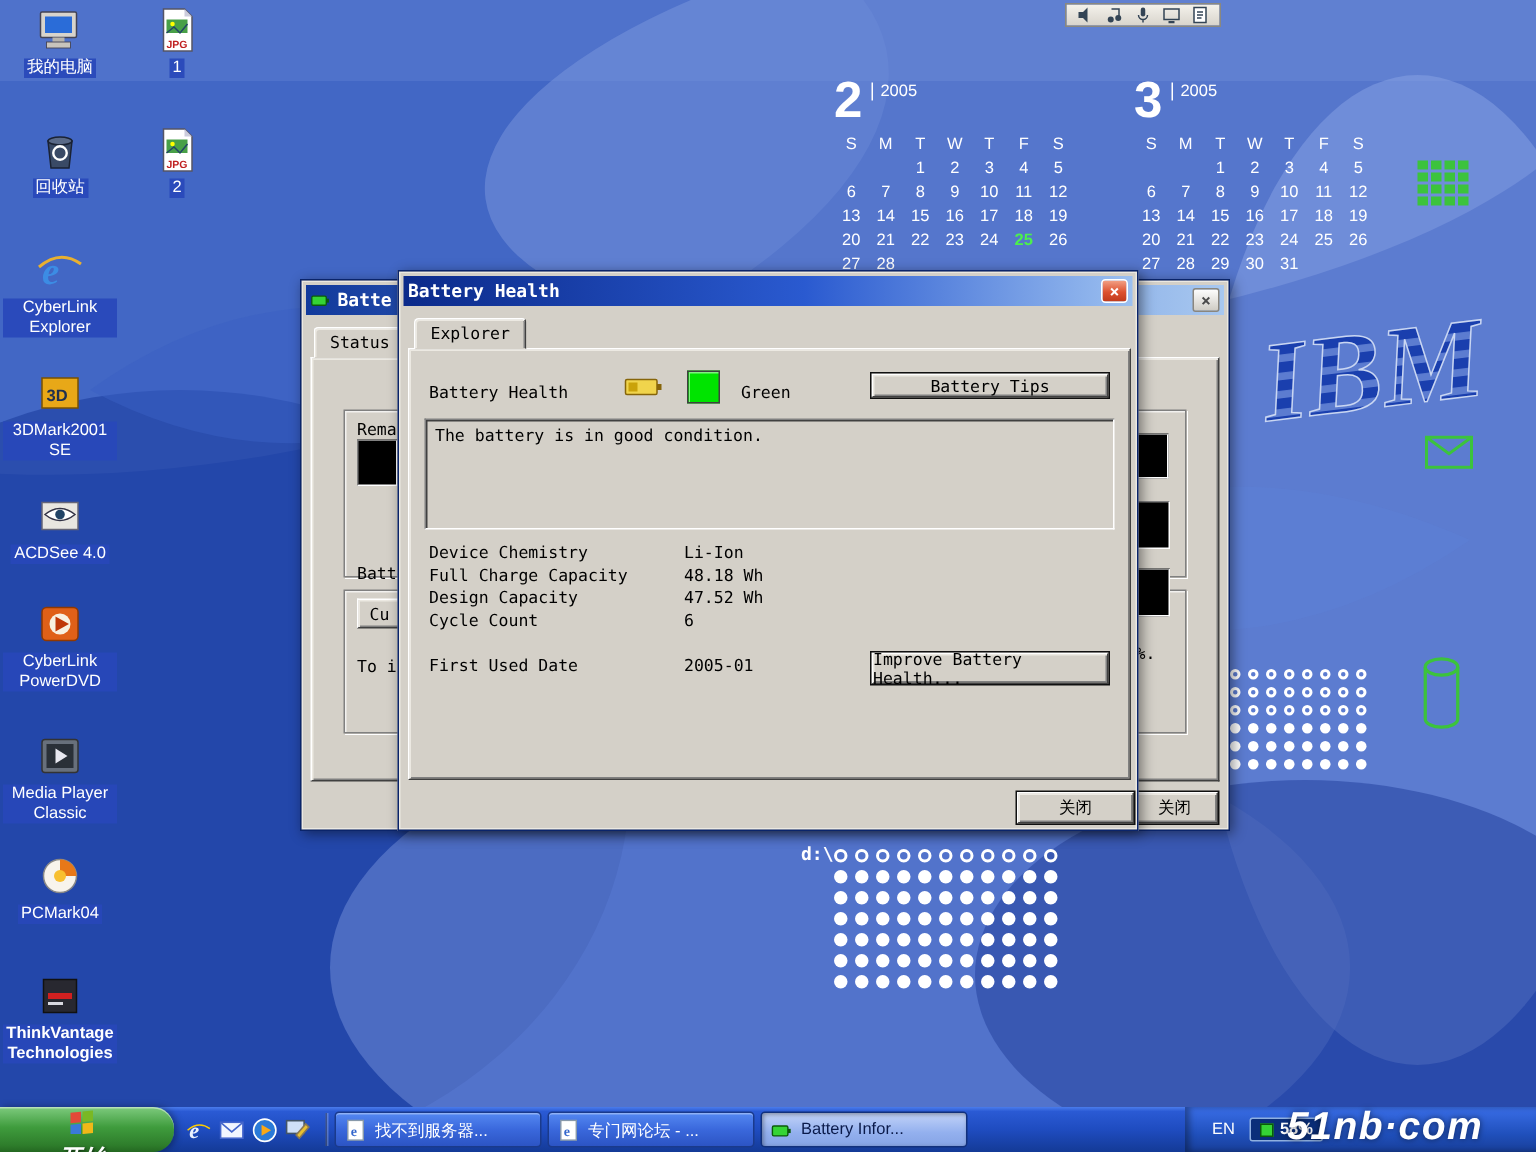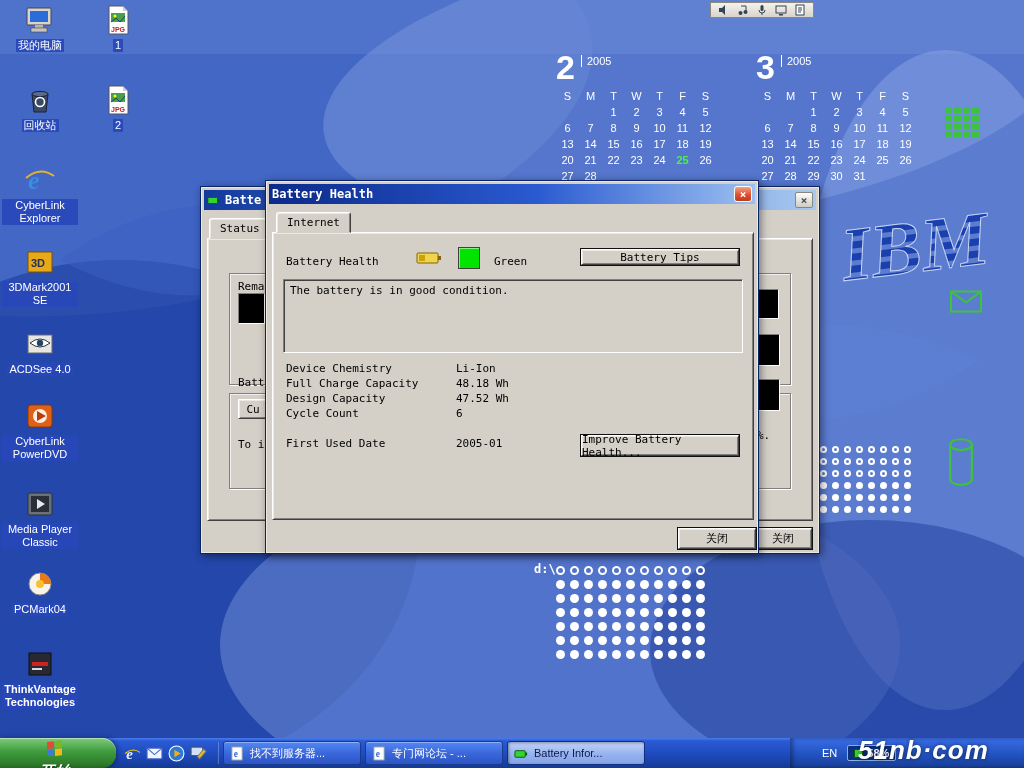--- a/index.html
+++ b/index.html
@@ -89,21 +89,21 @@
   .tb-divider { width:2px; height:22px; background:rgba(255,255,255,.25); border-left:1px solid rgba(0,0,0,.35); margin:0 2px; }
   #task-area { display:flex; align-items:center; }
   .task-btn { width:138px; height:24px; margin:0 2px; border-radius:3px; padding:0 6px;
          background:linear-gradient(#5488f2,#3a68dc 50%,#2c54c4);
          border:1px solid #1a3a8c; box-shadow:inset 0 1px 0 rgba(255,255,255,.35);
          color:#fff; font-size:11px; display:flex; align-items:center; gap:5px; overflow:hidden; white-space:nowrap; }
   .task-btn.active { background:linear-gradient(#c2d3f8,#93b0ee 60%,#86a4e6); color:#0a1a4a;
          box-shadow:inset 1px 1px 3px rgba(0,0,0,.35); border-color:#11307c; }
   .tb-ic { width:15px; height:15px; display:inline-flex; flex:0 0 auto; }
   .tb-lb { overflow:hidden; text-overflow:ellipsis; }
-  .tray { margin-left:auto; height:30px; width:234px; display:flex; align-items:center; gap:10px; padding:0 10px 0 32px;
+  .tray { margin-left:auto; height:30px; width:234px; display:flex; align-items:center; gap:10px; padding:0 10px 0 18px;
          background:linear-gradient(#3a6ee8,#2050bc 60%,#183e98);
          box-shadow:inset 3px 0 4px rgba(0,0,0,.35); color:#fff; font-size:11px; }
   .tray-batt { display:flex; align-items:center; gap:4px; background:#0b2f7a; border:1px solid #8fb0e0;
          border-radius:2px; padding:1px 6px; font-weight:bold; }
   .batt-chip { width:9px; height:9px; background:#35d435; border:1px solid #0a5a0a; display:inline-block; }
   #watermark { position:absolute; left:858px; top:735px; z-index:60; color:#fff; font-size:26px; font-weight:bold;
          font-style:italic; letter-spacing:1px; text-shadow:0 0 4px rgba(0,0,0,.55); }
 </style>
 </head>
 <body>
@@ -441,21 +441,21 @@
     <div class="blackbox" style="left:557px;top:192px;width:22px;height:32px"></div>
     <span class="lbl" style="left:556px;top:242px">%.</span>
     <div class="btn btn-strong" style="left:553px;top:341px;width:58px;height:21px">关闭</div>
   </div>
 
   <div class="win" id="dialog" style="left:265px;top:180px;width:494px;height:374px;z-index:10">
     <div class="titlebar tb-front">
       <span>Battery Health</span>
       <span class="close-red">×</span>
     </div>
-    <div class="tab" style="left:10px;top:31px">Internet</div>
+    <div class="tab" style="left:10px;top:31px">Explorer</div>
     <div class="panel" style="left:6px;top:51px;width:482px;height:288px"></div>
 
     <span class="lbl" style="left:20px;top:74px">Battery Health</span>
     <span class="glyph" style="left:150px;top:70px">
       <svg width="26" height="14" viewBox="0 0 26 14">
           <rect x="1" y="2" width="21" height="10" rx="1" fill="#f0d44c" stroke="#86650a"></rect>
           <rect x="22" y="5" width="3" height="4" fill="#86650a"></rect>
           <rect x="3" y="4" width="6" height="6" fill="#caa20a"></rect>
         </svg>
     </span>

